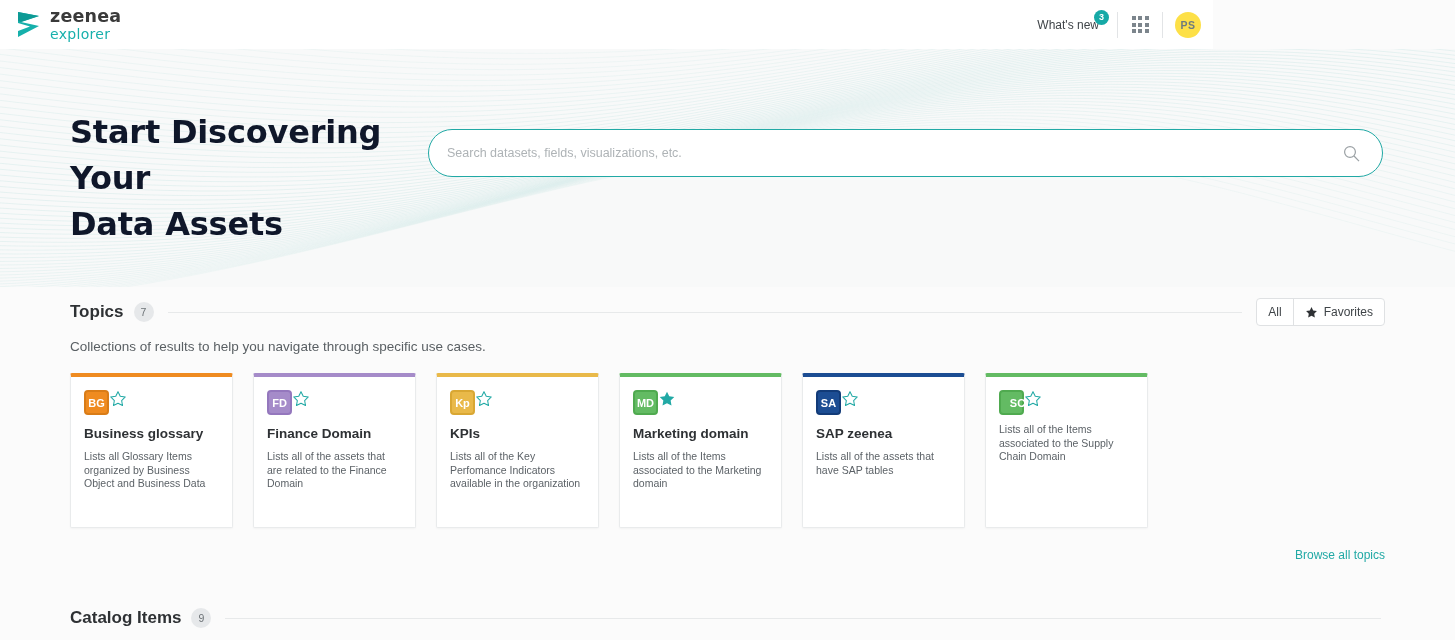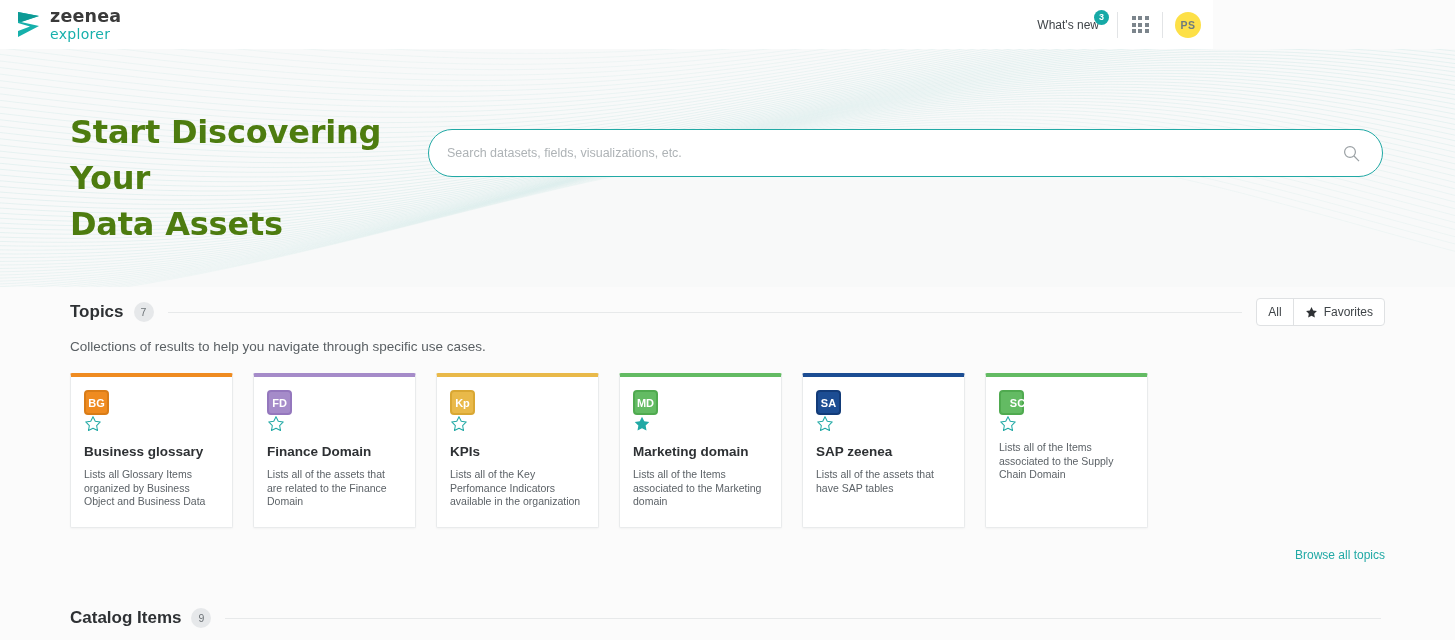--- a/index.html
+++ b/index.html
@@ -65,21 +65,21 @@
     width: 1455px; height: 238px;
     background: #f8f9f9;
     overflow: hidden;
   }
   .hero svg.waves { position: absolute; inset: 0; width: 1455px; height: 238px; }
   .hero-title {
     position: absolute; left: 70px; top: 60px;
     width: 360px;
     font-family: "DejaVu Sans", sans-serif;
     font-size: 32px; font-weight: bold; line-height: 46px;
-    color: #4d7c0f; letter-spacing: -.2px;
+    color: #0f172a; letter-spacing: -.2px;
   }
   .searchbox {
     position: absolute; left: 428px; top: 80px;
     width: 955px; height: 48px;
     background: #ffffff;
     border: 1px solid #21a9a5;
     border-radius: 26px;
     display: flex; align-items: center;
   }
   .searchbox input {
@@ -129,21 +129,21 @@
   .card {
     width: 163px; height: 155px; flex: none;
     background: #ffffff;
     border: 1px solid #e9ebec;
     border-top: 4px solid #ccc;
     border-radius: 2px;
     padding: 13px 13px 0 13px;
     position: relative;
     box-shadow: 0 1px 2px rgba(0,0,0,.035);
   }
-  .card-top { display: flex; align-items: flex-start; justify-content: flex-start; flex-direction: column; }
+  .card-top { display: flex; align-items: flex-start; justify-content: flex-start; }
   .tag {
     width: 25px; height: 25px; border-radius: 4px;
     display: flex; align-items: center; justify-content: center;
     font-size: 11px; font-weight: bold; color: #ffffff;
     border: 2px solid rgba(0,0,0,.12);
   }
   .star { width: 18px; height: 18px; display: block; cursor: pointer; }
   .card-title {
     margin-top: 11px;
     font-size: 13.5px; font-weight: bold; color: #2e3134;

